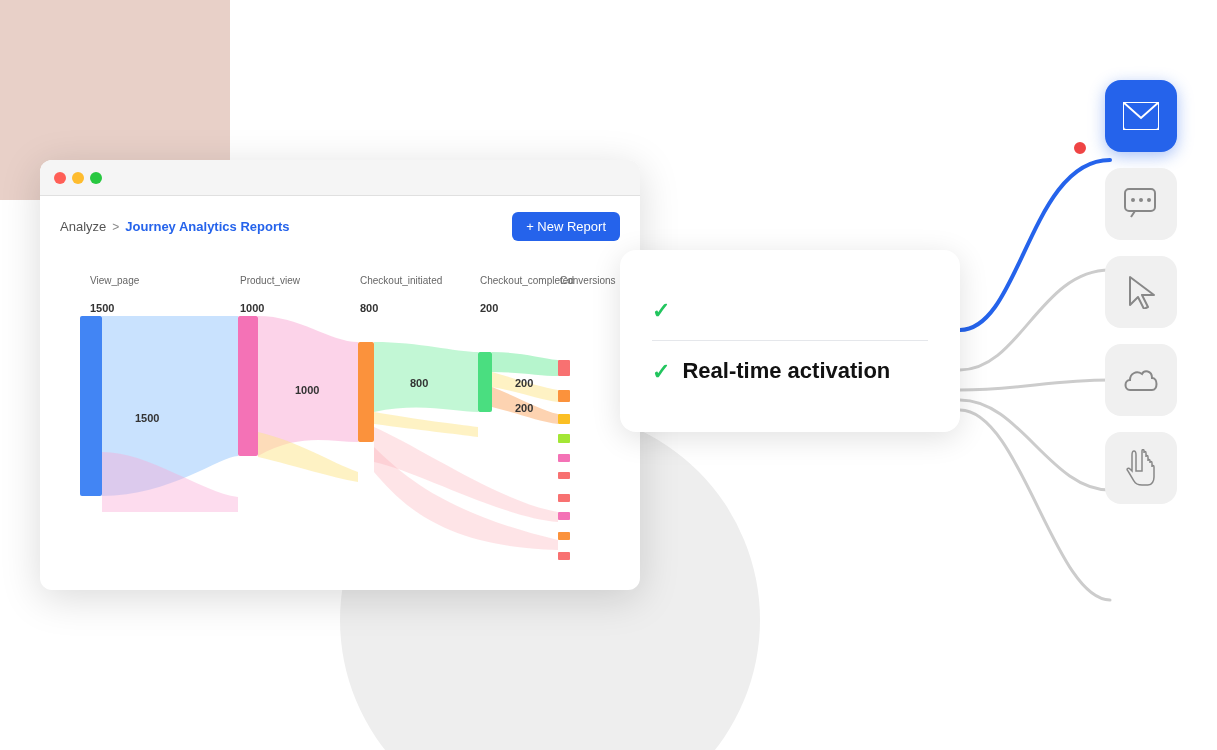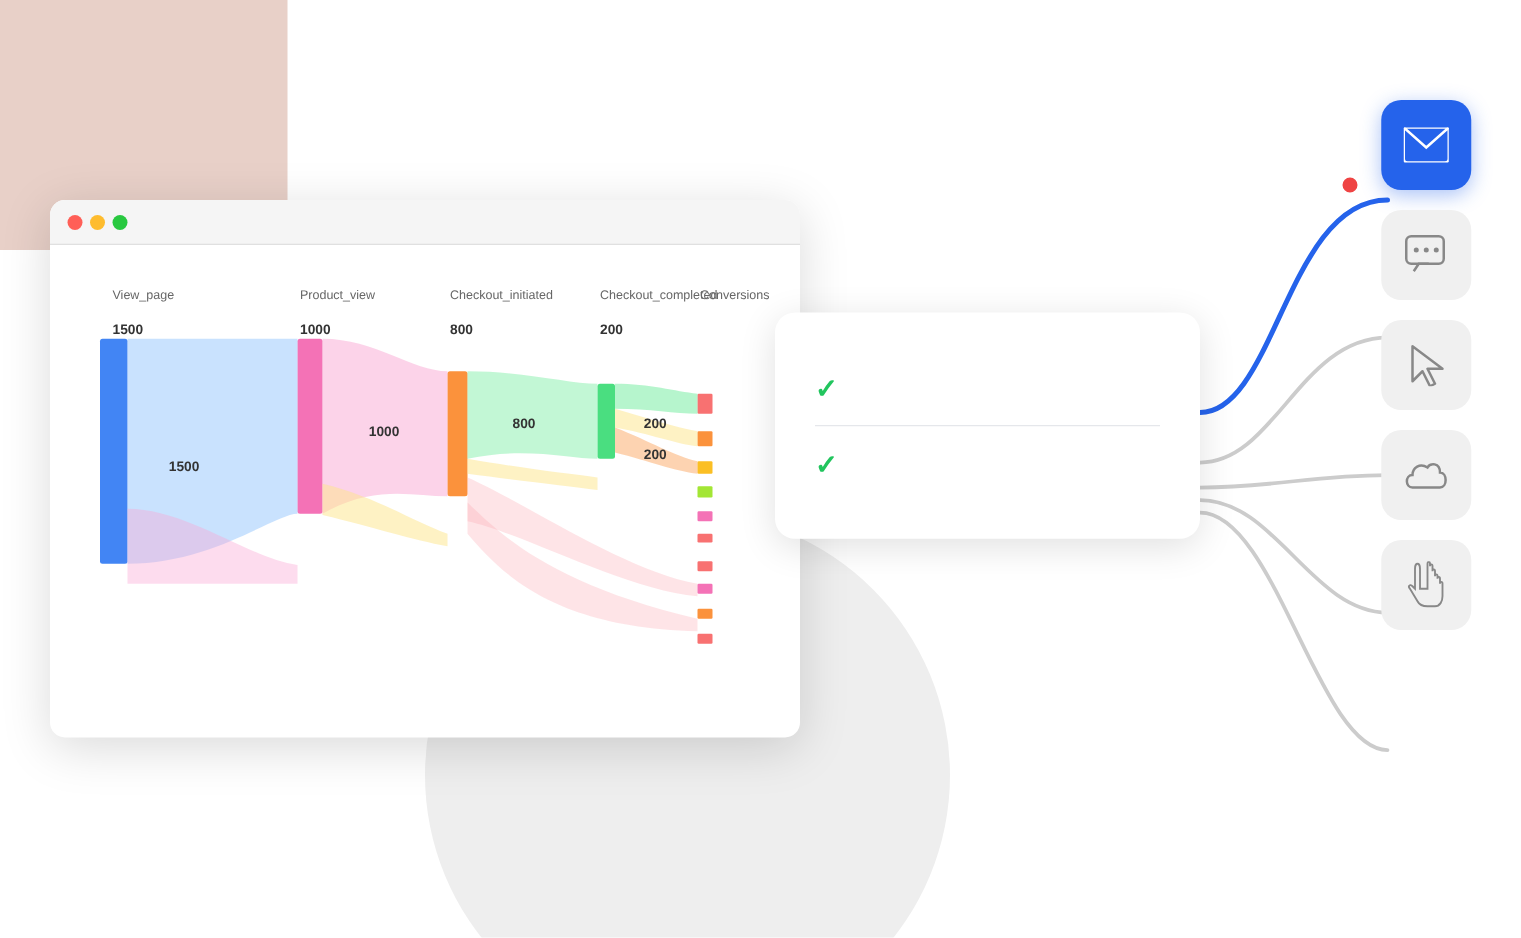--- a/index.html
+++ b/index.html
@@ -238,20 +238,28 @@
   <circle cx="1080" cy="148" r="7" fill="#ef4444" stroke="#fff" stroke-width="2"></circle>
 </svg>
 
 <div class="browser-window">
   <div class="browser-titlebar">
     <div class="traffic-light tl-red"></div>
     <div class="traffic-light tl-yellow"></div>
     <div class="traffic-light tl-green"></div>
   </div>
   <div class="browser-content">
+    <div class="browser-nav">
+      <div class="breadcrumb">
+        <span class="breadcrumb-analyze">Analyze</span>
+        <span class="breadcrumb-chevron">&gt;</span>
+        <span class="breadcrumb-current">Journey Analytics Reports</span>
+      </div>
+      <button class="new-report-btn">+ New Report</button>
+    </div>
 
     <div class="sankey-container">
       <svg viewBox="0 0 560 310" class="sankey-svg">
 
         <text x="30" y="12" class="chart-label">View_page</text>
         <text x="180" y="12" class="chart-label">Product_view</text>
         <text x="300" y="12" class="chart-label">Checkout_initiated</text>
         <text x="420" y="12" class="chart-label">Checkout_completed</text>
         <text x="500" y="12" class="chart-label">Conversions</text>
 
@@ -307,20 +315,21 @@
     </div>
   </div>
 </div>
 
 <div class="info-card">
   <div class="info-item">
     <span class="check-icon">✓</span>
   </div>
   <div class="info-item">
     <span class="check-icon">✓</span>
+    <span class="info-text">Real-time activation</span>
   </div>
 </div>
 
 <div class="icon-column">
   <div class="icon-box-wrapper">
     <div class="icon-box active">
       <svg width="36" height="28" viewBox="0 0 36 28" fill="none">
         <rect x="0" y="0" width="36" height="28" rx="3" fill="none" stroke="white" stroke-width="2"></rect>
         <polyline points="0,0 18,16 36,0" fill="none" stroke="white" stroke-width="2"></polyline>
       </svg>

